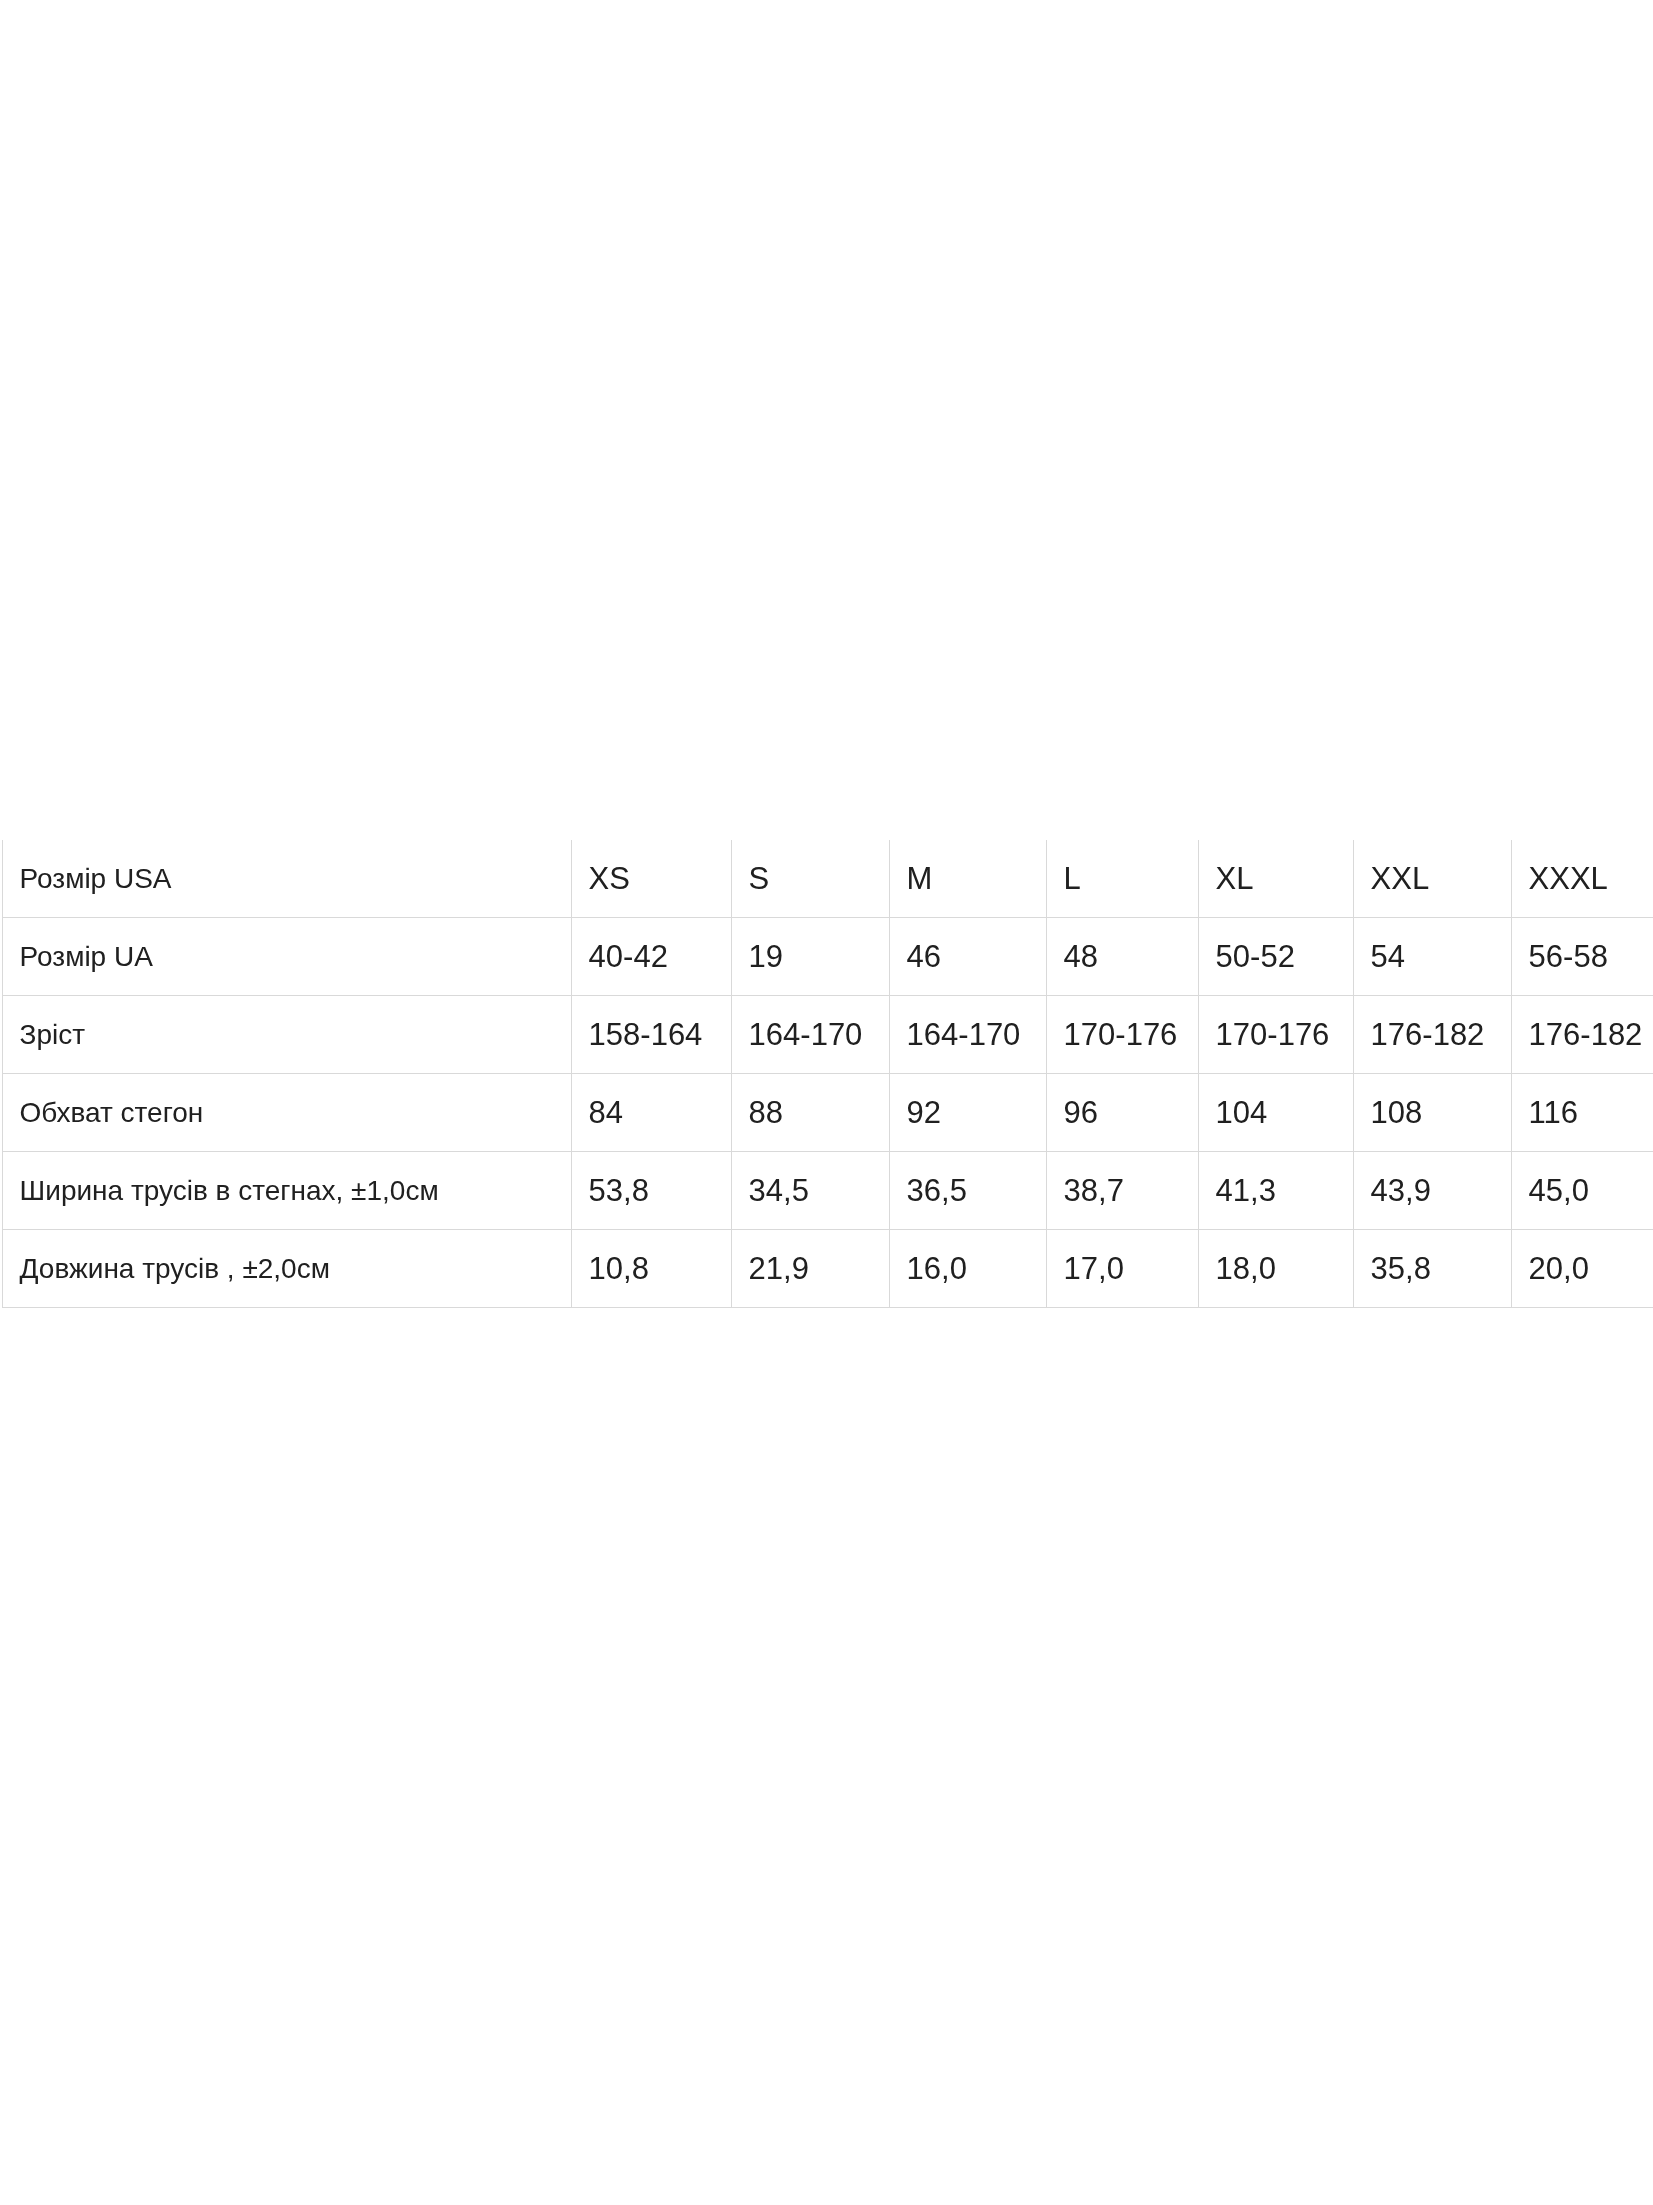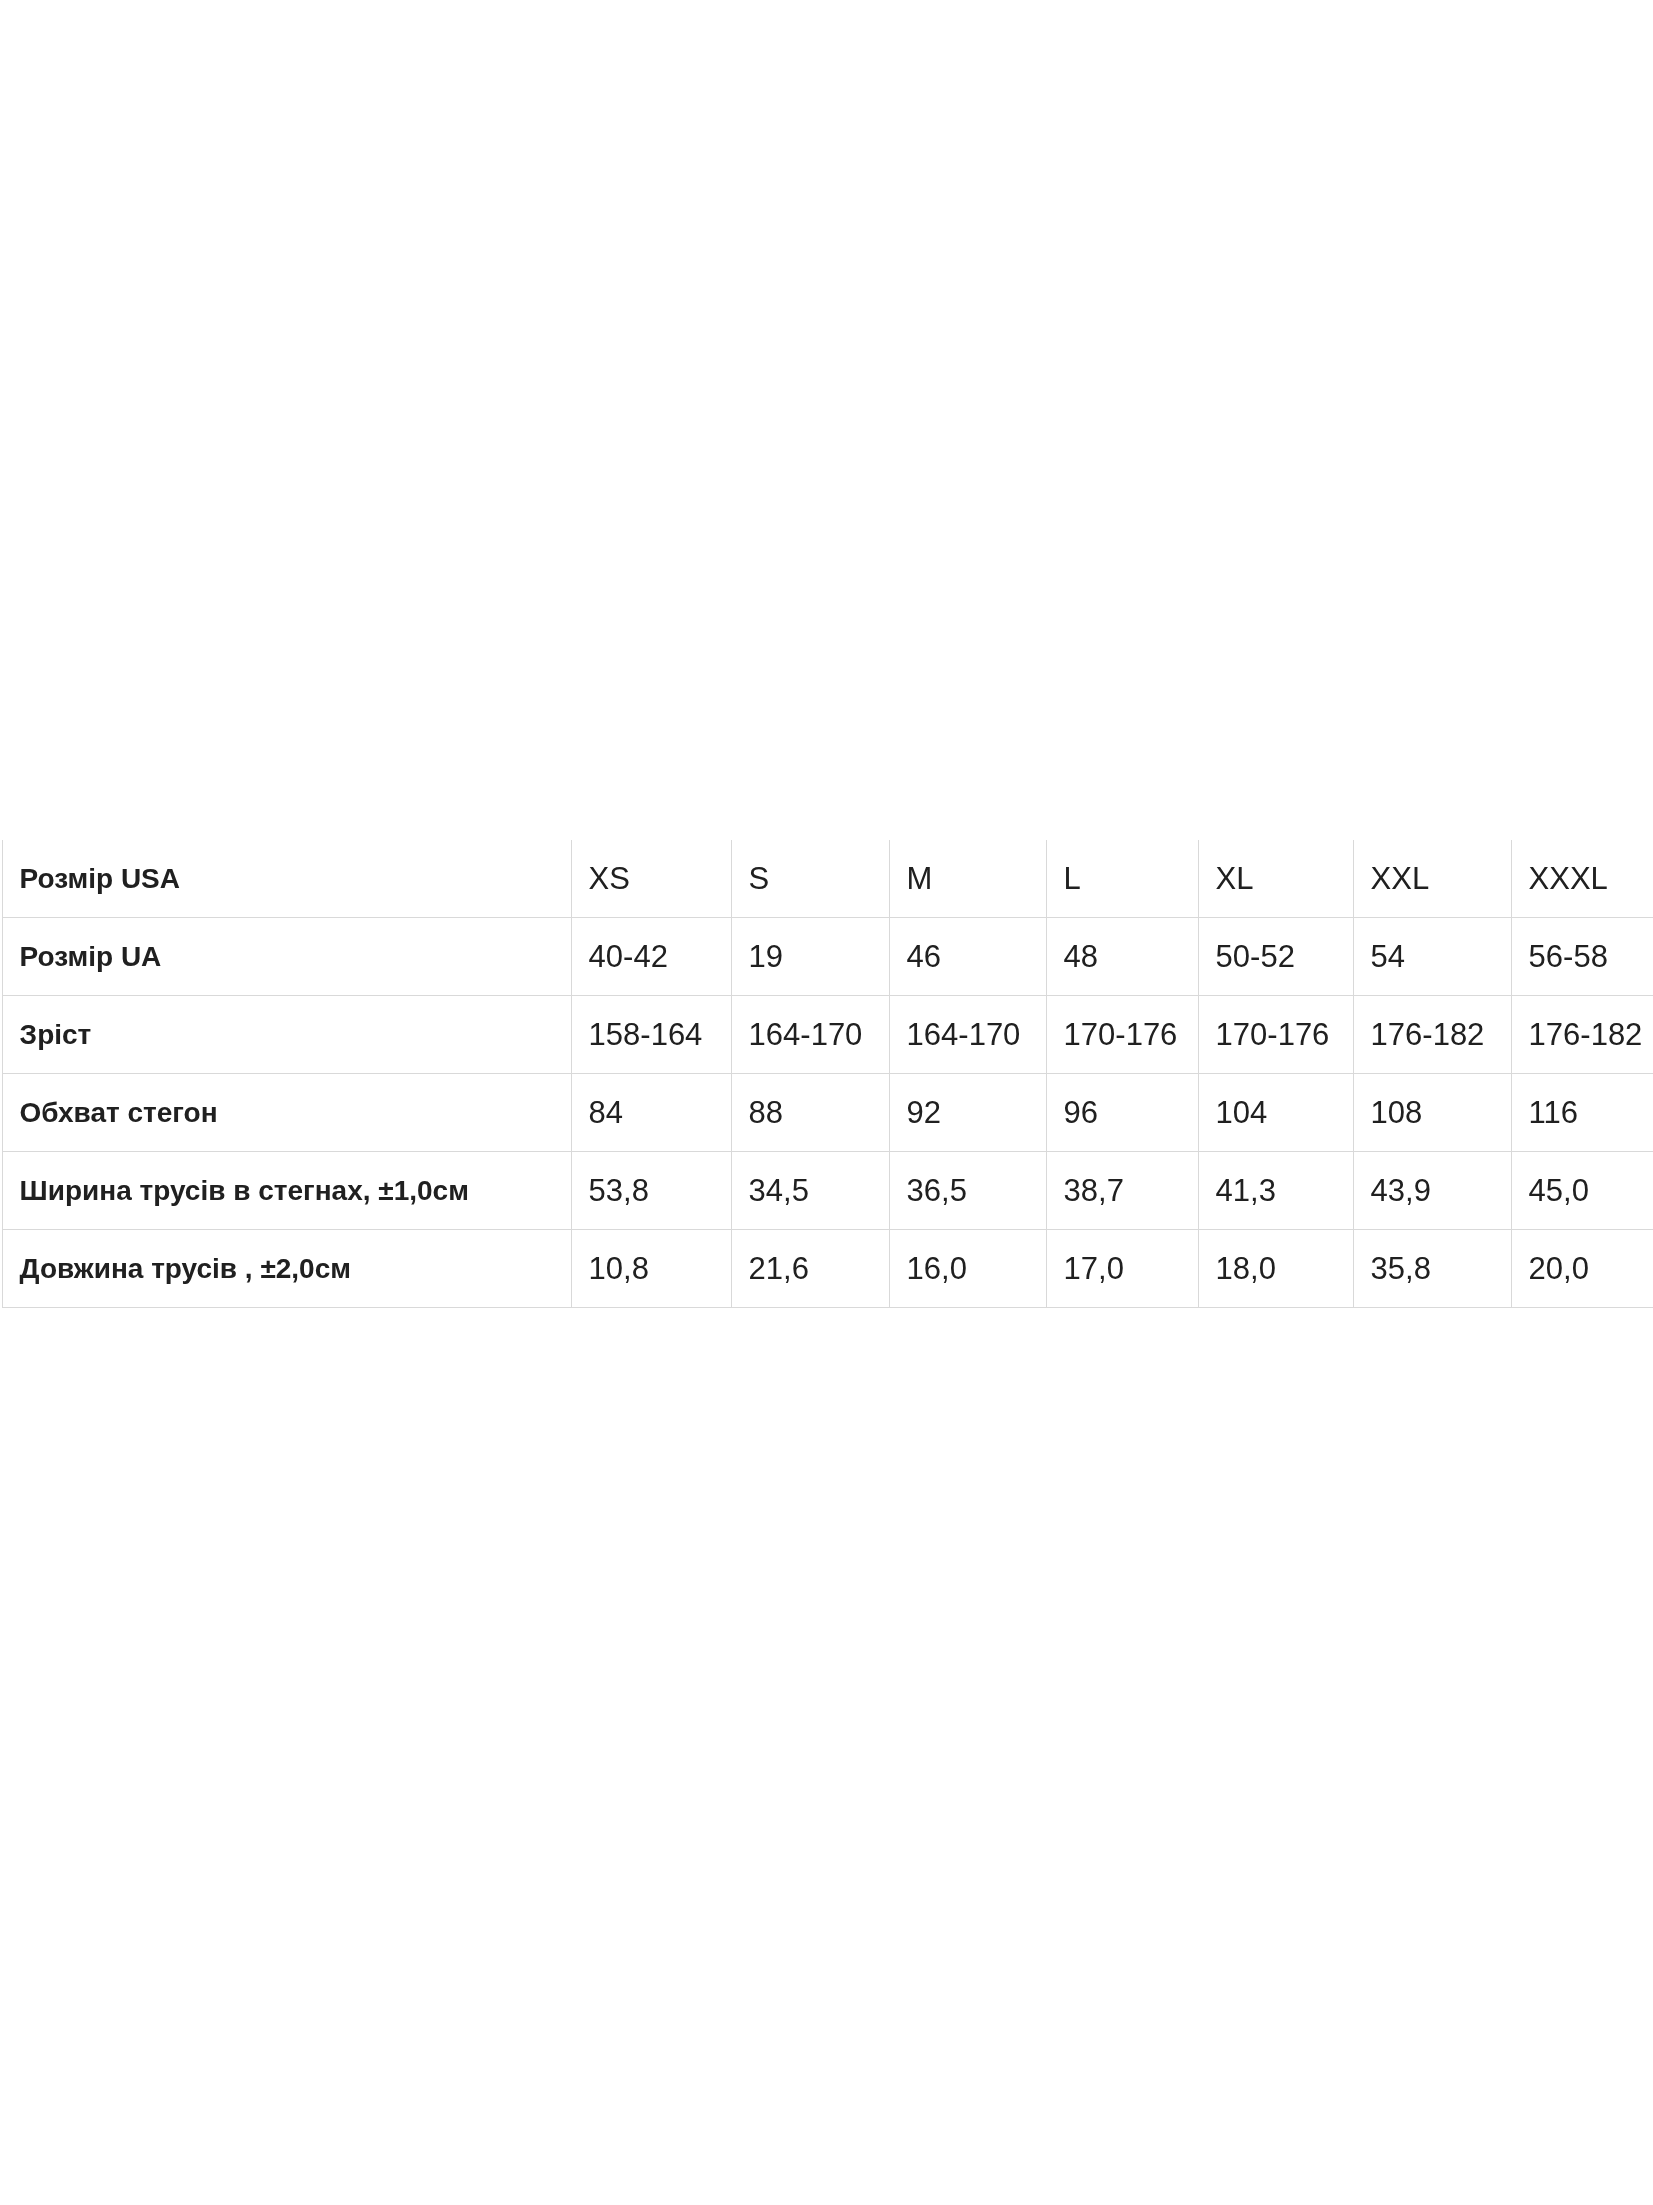--- a/index.html
+++ b/index.html
@@ -26,21 +26,21 @@
     border-left:1.6px solid var(--line);
     border-bottom:1.6px solid var(--line);
     font-size:31px;
     color:var(--ink);
     vertical-align:middle;
     padding:0 6.5px 0 17px;
     white-space:nowrap;
     overflow:hidden;
   }
   table.size-table td.row-label{
-    font-weight:700;
+    font-weight:400;
     font-size:28px;
   }
 </style>
 </head>
 <body style="background: rgb(255, 255, 255);">
 
 <table class="size-table">
   <colgroup>
     <col style="width:569px">
     <col style="width:160px">
@@ -98,21 +98,21 @@
       <td>34,5</td>
       <td>36,5</td>
       <td>38,7</td>
       <td>41,3</td>
       <td>43,9</td>
       <td>45,0</td>
     </tr>
     <tr>
       <td class="row-label">Довжина трусів , ±2,0см</td>
       <td>10,8</td>
-      <td>21,6</td>
+      <td>21,9</td>
       <td>16,0</td>
       <td>17,0</td>
       <td>18,0</td>
       <td>35,8</td>
       <td>20,0</td>
     </tr>
   </tbody>
 </table>
 
 

